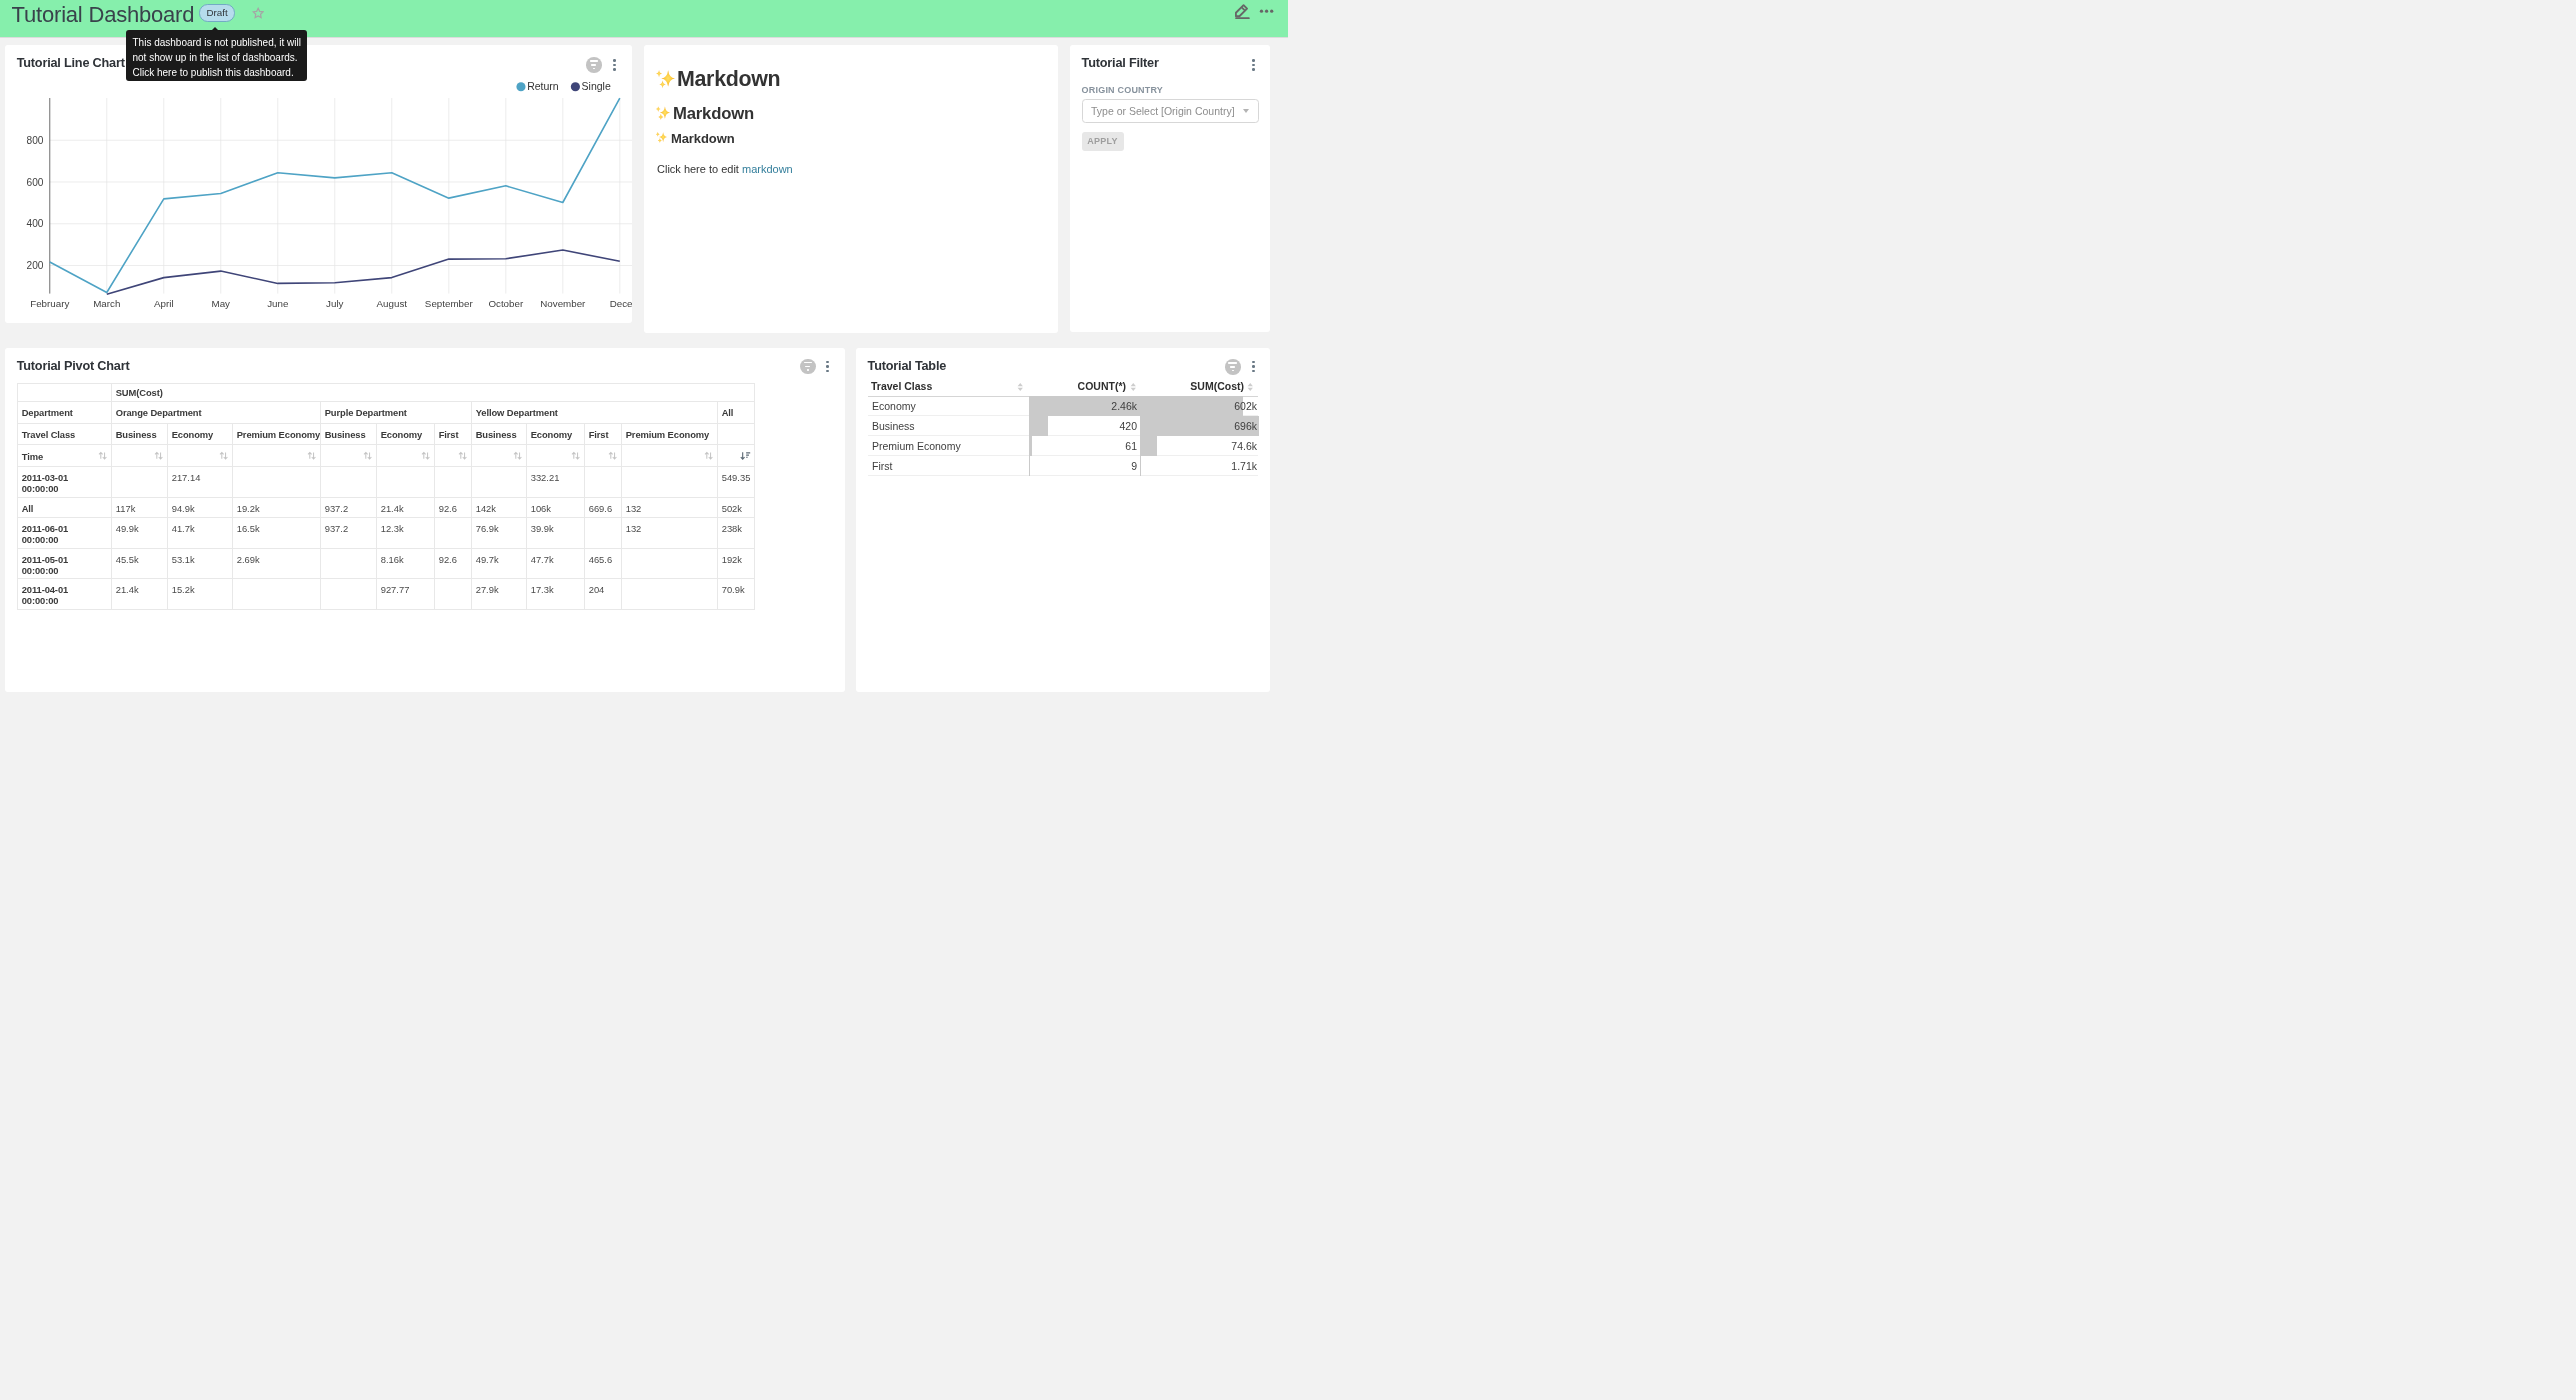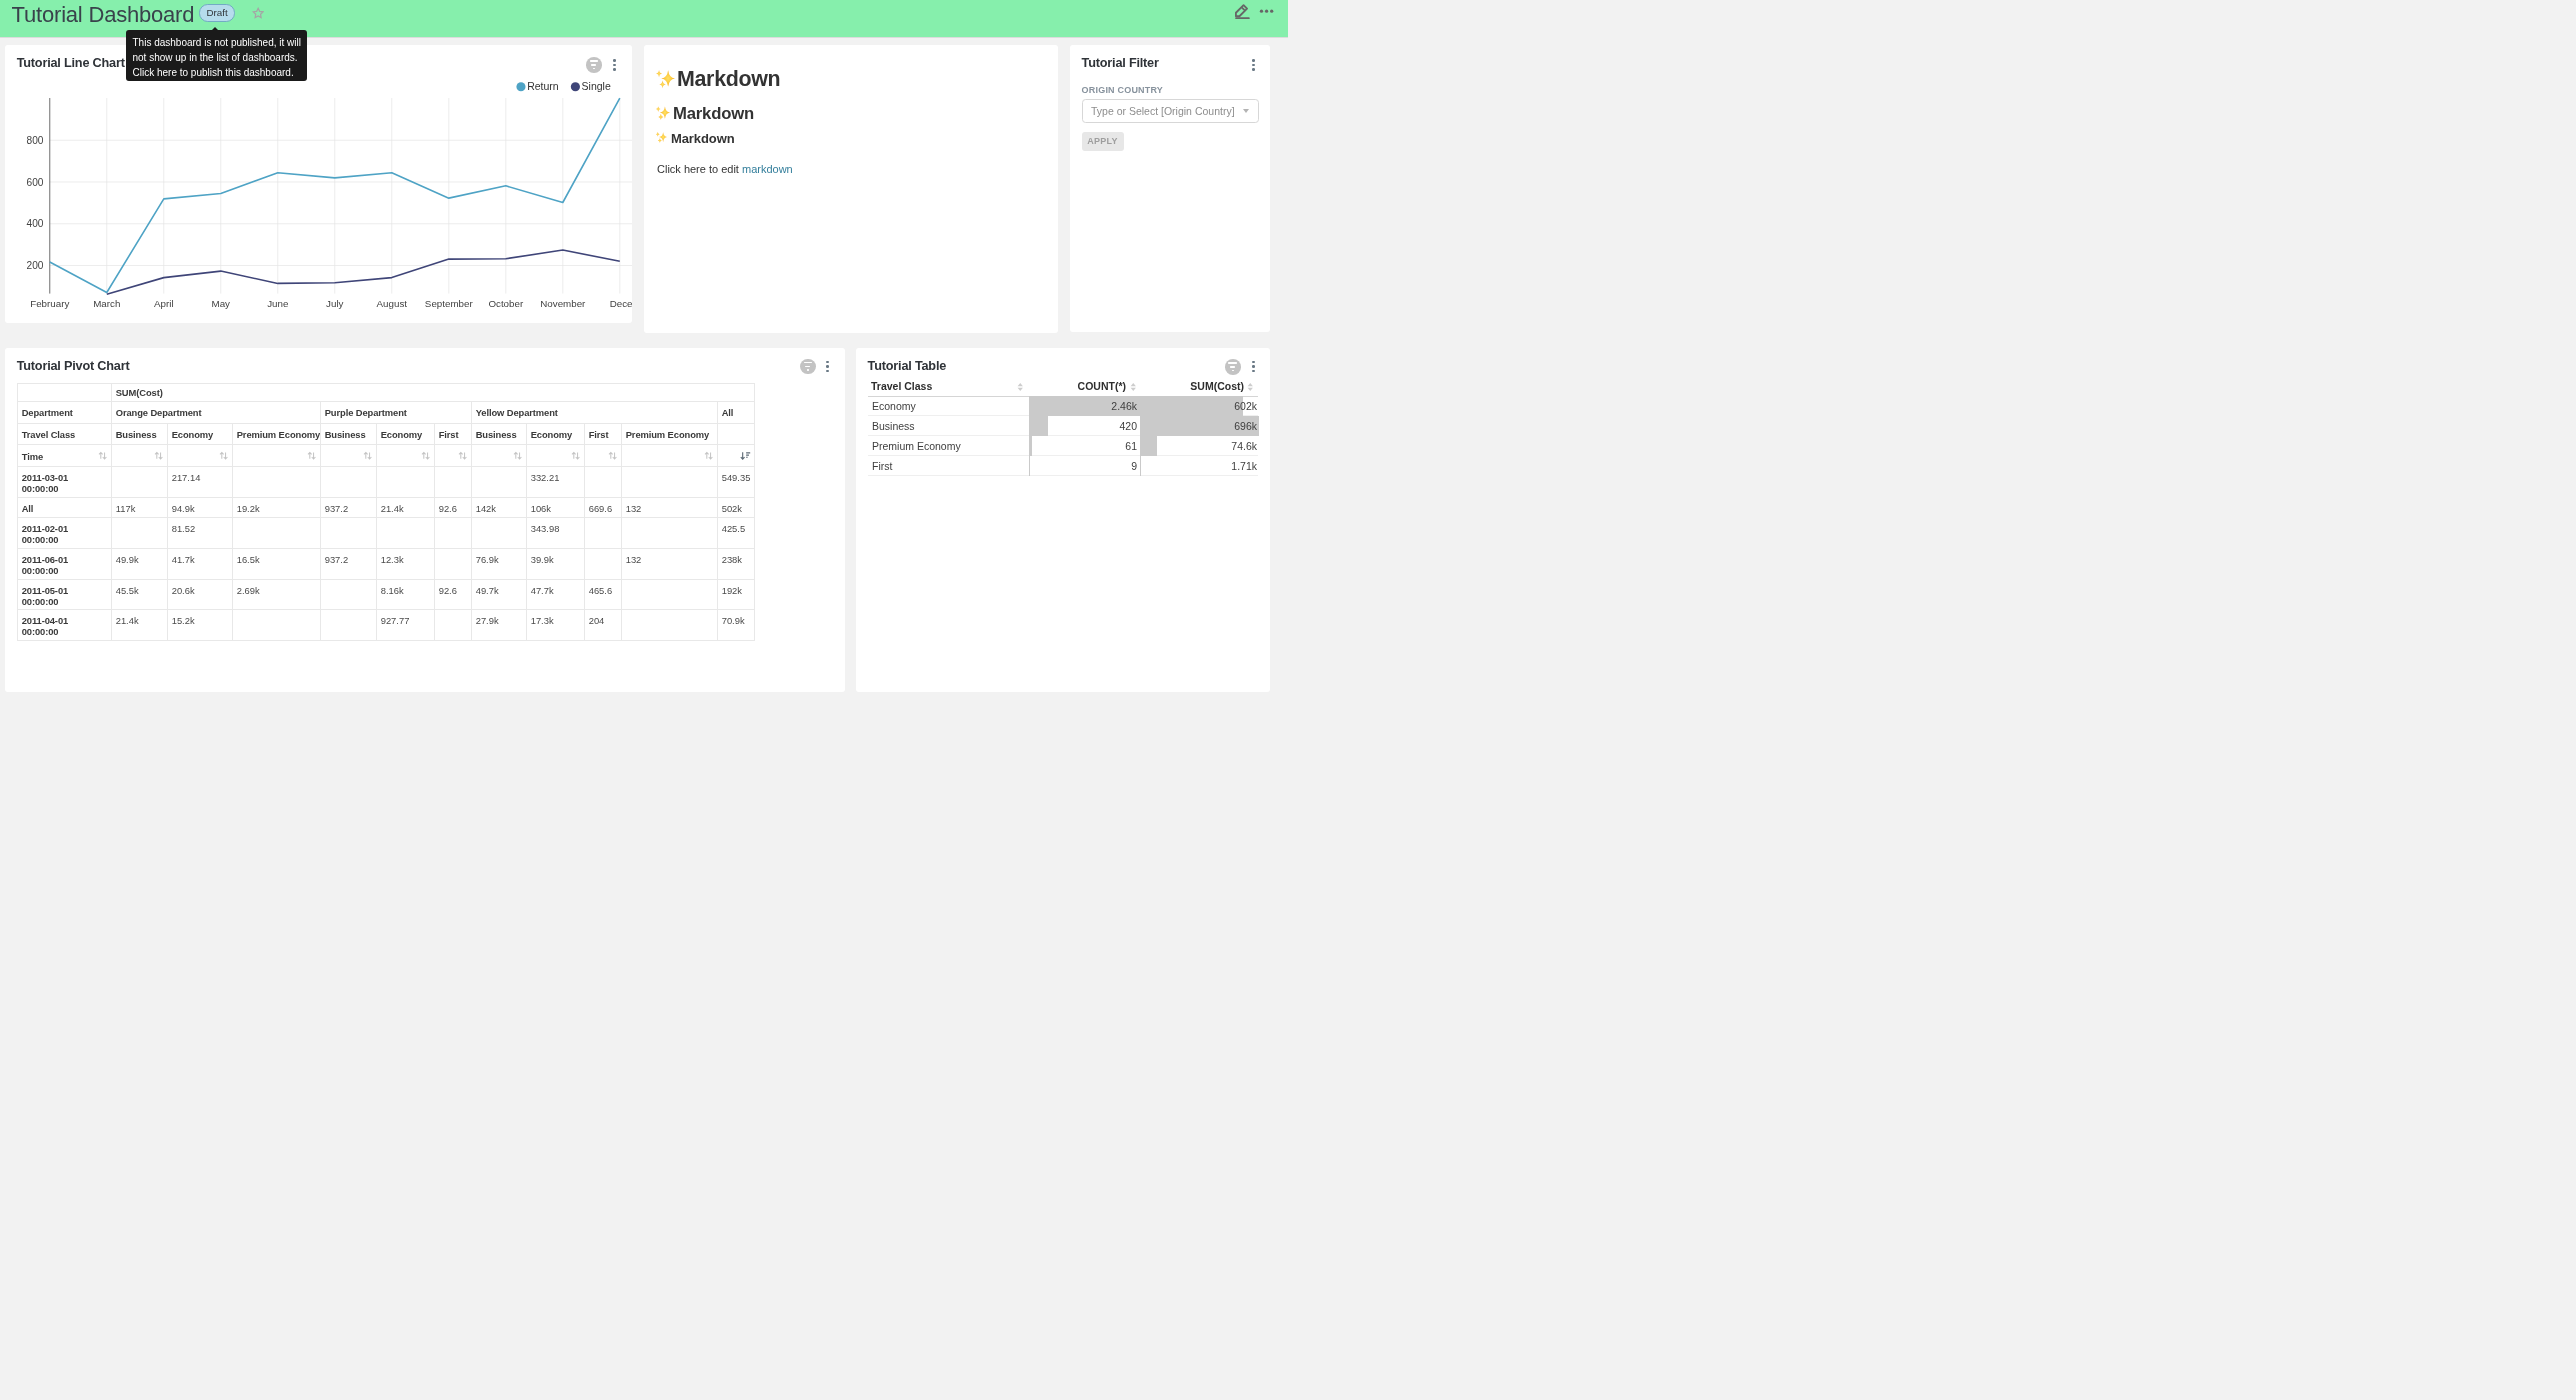--- a/index.html
+++ b/index.html
@@ -323,51 +323,37 @@
           <td>937.2</td>
           <td>21.4k</td>
           <td>92.6</td>
           <td>142k</td>
           <td>106k</td>
           <td>669.6</td>
           <td>132</td>
           <td>502k</td>
         </tr>
     <tr class="d">
-          <td class="h">2011-02-01<br>00:00:00</td>
-          <td></td>
-          <td>81.52</td>
-          <td></td>
-          <td></td>
-          <td></td>
-          <td></td>
-          <td></td>
-          <td>343.98</td>
-          <td></td>
-          <td></td>
-          <td>425.5</td>
-        </tr>
-    <tr class="d">
           <td class="h">2011-06-01<br>00:00:00</td>
           <td>49.9k</td>
           <td>41.7k</td>
           <td>16.5k</td>
           <td>937.2</td>
           <td>12.3k</td>
           <td></td>
           <td>76.9k</td>
           <td>39.9k</td>
           <td></td>
           <td>132</td>
           <td>238k</td>
         </tr>
     <tr class="d" style="height:30px;">
           <td class="h">2011-05-01<br>00:00:00</td>
           <td>45.5k</td>
-          <td>20.6k</td>
+          <td>53.1k</td>
           <td>2.69k</td>
           <td></td>
           <td>8.16k</td>
           <td>92.6</td>
           <td>49.7k</td>
           <td>47.7k</td>
           <td>465.6</td>
           <td></td>
           <td>192k</td>
         </tr>

